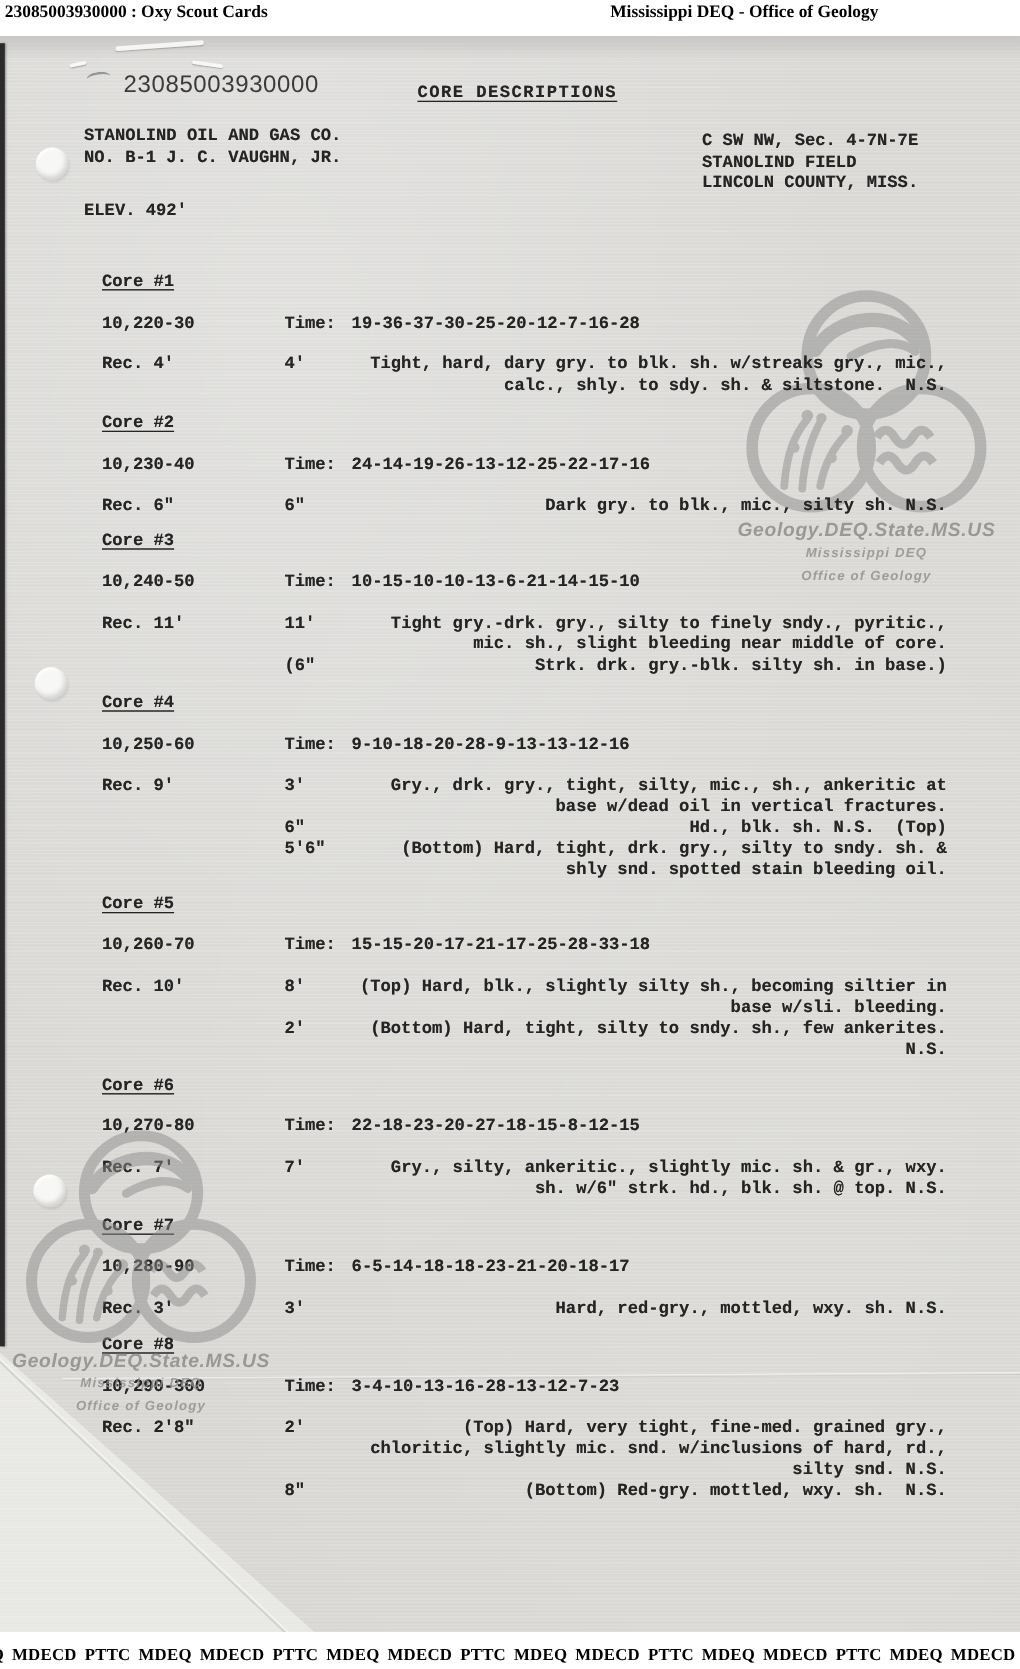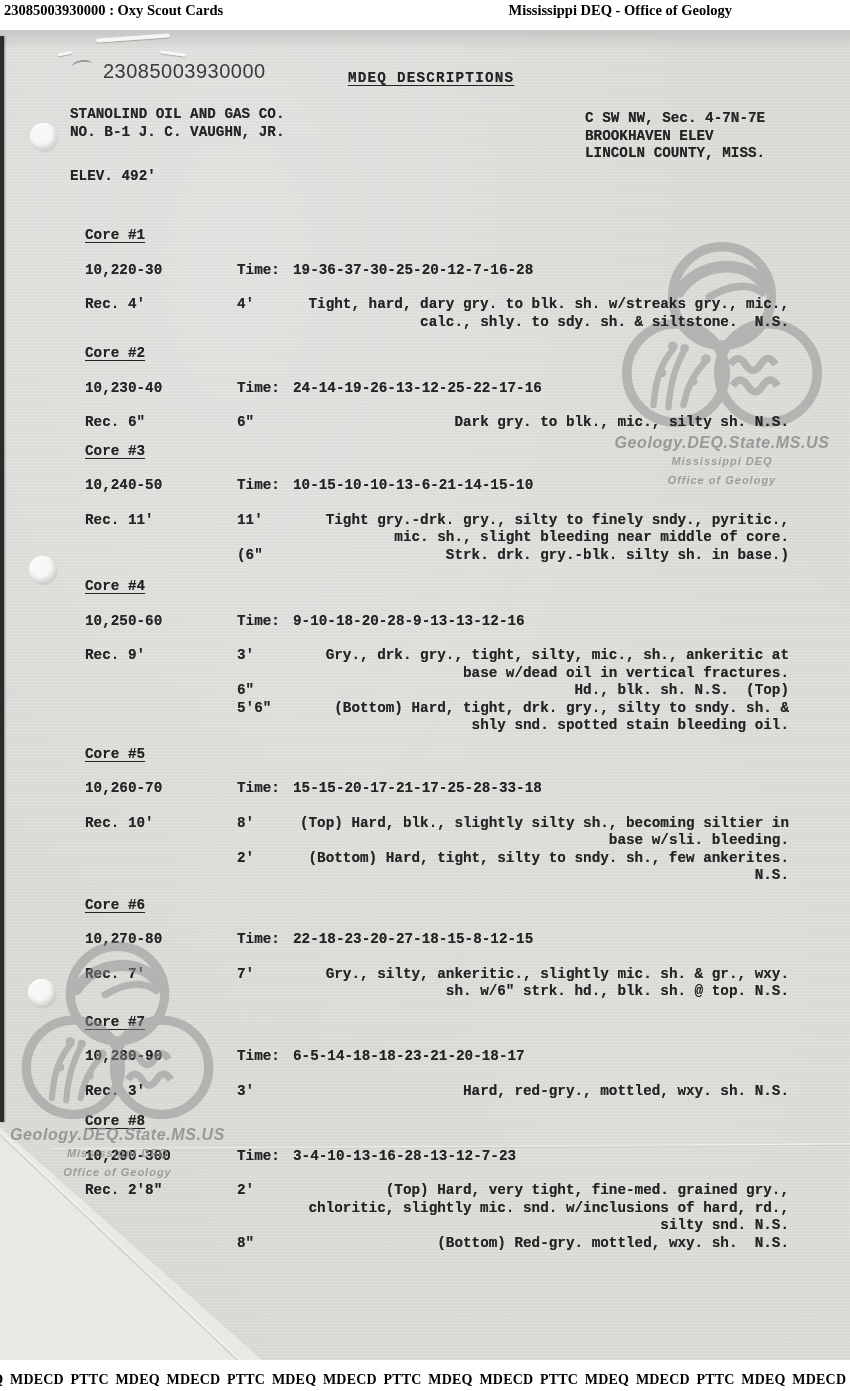--- a/index.html
+++ b/index.html
@@ -182,30 +182,30 @@
         <path d="M110 140 q7 -11 14 0 t14 0 t14 0" stroke-width="7"></path>
       </g>
     </svg>
     <div class="wm-l1">Geology.DEQ.State.MS.US</div>
     <div class="wm-l2">Mississippi DEQ</div>
     <div class="wm-l3">Office of Geology</div>
   </div>
 
   <div class="stamp">23085003930000</div>
 
-  <div class="doc-title tw">MDEQ DESCRIPTIONS</div>
+  <div class="doc-title tw">CORE DESCRIPTIONS</div>
 
   <div class="operator tw">
     <div>STANOLIND OIL AND GAS CO.</div>
     <div>NO. B-1 J. C. VAUGHN, JR.</div>
   </div>
 
   <div class="location tw">
     <div>C SW NW, Sec. 4-7N-7E</div>
-    <div>BROOKHAVEN ELEV</div>
+    <div>STANOLIND FIELD</div>
     <div>LINCOLN COUNTY, MISS.</div>
   </div>
 
   <div class="elev tw">ELEV. 492'</div>
 
   <div class="cores tw">
 
     <section class="core">
       <div class="core-title">Core #1</div>
       <div class="crow">

